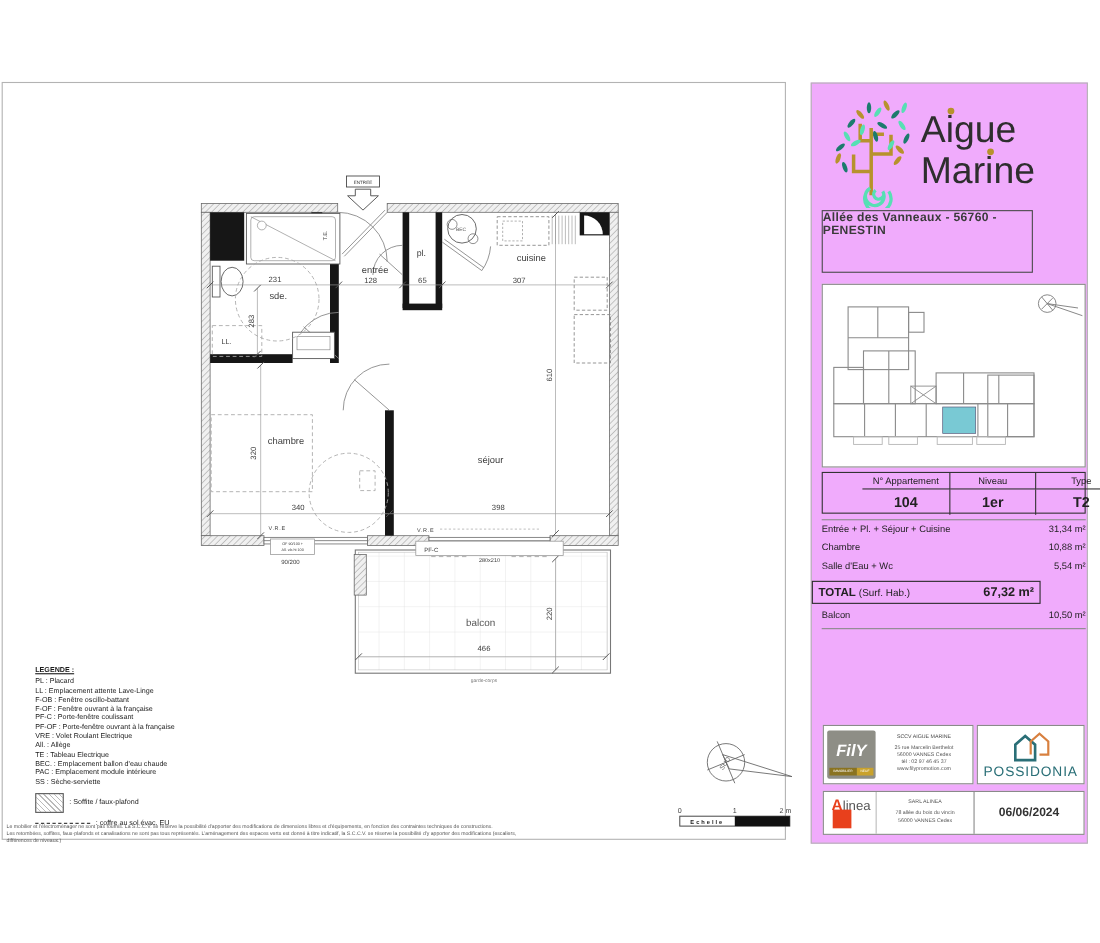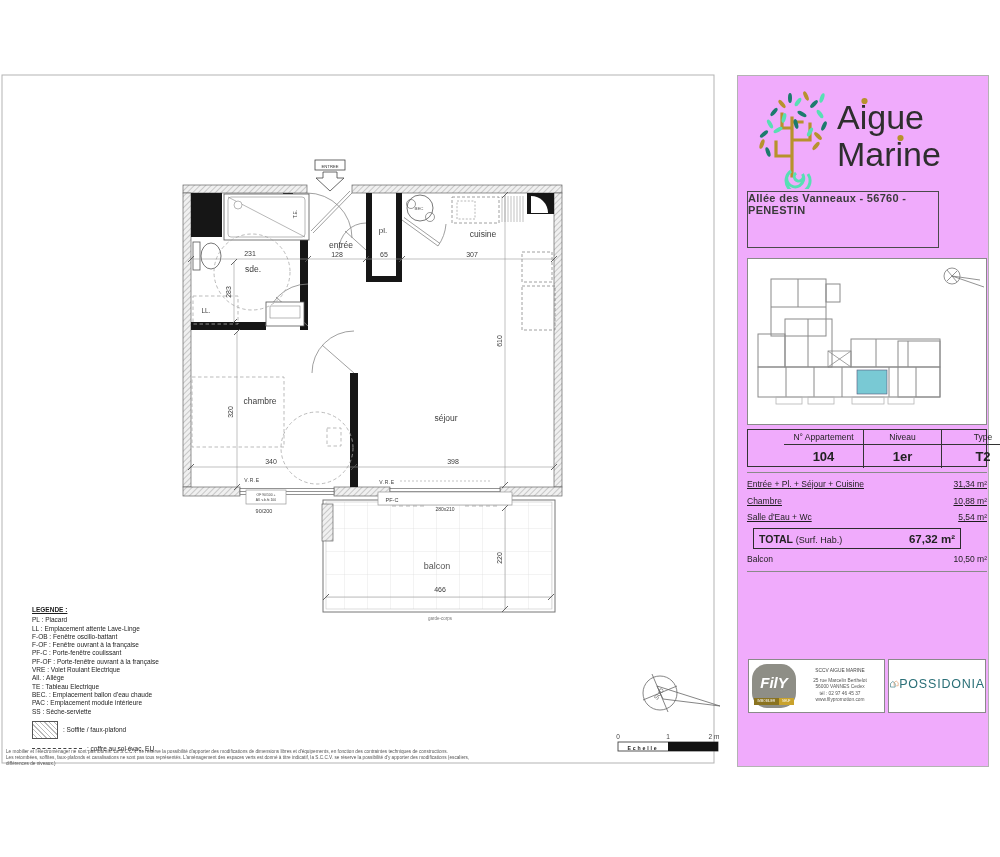--- a/index.html
+++ b/index.html
@@ -29,42 +29,42 @@
   .apt-table { left:9px; top:353px; width:240px; height:38px; display:grid;
       grid-template-columns:80px 78px 82px; grid-template-rows:15px 23px; border:1.2px solid #333;padding-left:36px; }
   .apt-table .cell { border-right:1px solid #333; display:flex; align-items:center; justify-content:center; }
   .apt-table .cell:nth-child(3n) { border-right:none; }
   .apt-table .hcell { border-bottom:1px solid #333; font-size:8.5px; color:#222; }
   .apt-table .vcell { font-size:13px; font-weight:bold; }
 
   .hr1 { left:9px; top:396px; width:240px; border-top:1px solid #8a8a8a; }
   .hr2 { left:9px; top:495px; width:240px; border-top:1px solid #8a8a8a; }
   .surf-rows { left:9px; top:400px; width:240px; }
-  .surf-row { display:flex; justify-content:space-between; height:16.4px; align-items:center;
-      font-size:8.5px; color:#1d1d1d;text-decoration:underline; }
-  .total-box { left:15px; top:452px; width:208px; height:21px; border:1.4px solid #2b2b2b;
+  .surf-row { display:flex; justify-content:space-between; height:16.4px; 
+      font-size:8.5px; color:#1d1d1d; }
+  .total-box { left:0; top:452px; width:208px; height:21px; border:1.4px solid #2b2b2b;
       display:flex; justify-content:space-between; align-items:center; padding:0 5px;gap:28px; }
   .total-box .tl { font-size:10.5px; font-weight:bold; }
   .total-box .ts { font-size:9px; font-weight:normal; }
   .total-box .tv { font-size:11.5px; font-weight:bold; }
   .balc-row { left:9px; top:478px; width:240px; display:flex; justify-content:space-between;
       font-size:8.5px; color:#1d1d1d; }
 
   .partner1 { left:10px; top:583px; width:137px; height:54px; border:1px solid #8a8a8a;
       display:flex; align-items:center; background:#fff; }
-  .fily-logo { width:44px; height:44px; background:#8e8e86; border-radius:15px; margin-left:3px;
+  .fily-logo { width:44px; height:44px; background:#8e8e86; border-radius:2px; margin-left:3px;
       position:relative; display:flex; align-items:center; justify-content:center; }
   .fily-logo .fword { color:#fff; font-size:15px; font-style:italic; font-weight:bold; margin-top:-7px; }
   .fily-strip { position:absolute; bottom:3px; left:2px; right:2px; height:7px; display:flex; }
   .fily-strip .s1 { flex:1.6; background:#8a7320; color:#fff; font-size:3px; line-height:7px; text-align:center; }
   .fily-strip .s2 { flex:1; background:#c9a22c; color:#fff; font-size:3px; line-height:7px; text-align:center; }
   .fily-text { flex:1; text-align:center; font-size:4.8px; line-height:6.4px; color:#555; }
   .fily-text .co { margin-bottom:3px; color:#444; }
   .poss-box { left:150px; top:583px; width:98px; height:54px; border:1px solid #8a8a8a; background:#fff;
-      display:flex; flex-direction:row; align-items:center; justify-content:flex-end; padding-bottom:4px; }
+      display:flex; flex-direction:column; align-items:center; justify-content:flex-end; padding-bottom:4px; }
   .poss-name { font-size:12.5px; letter-spacing:0.8px; color:#2a6f77; }
   .partner2 { left:10px; top:643px; width:238px; height:40px; border:1px solid #8a8a8a; display:flex; background:#fff; }
   .alinea-cell { width:48px; border-right:1px solid #bbb; position:relative; }
   .alinea-sq { position:absolute; left:8px; top:16px; width:17px; height:17px; background:#e8401c; }
   .alinea-word { position:absolute; left:7px; top:3px; font-size:12px; color:#555; }
   .alinea-word .a { color:#e8401c; font-weight:bold; font-size:14px; }
   .alinea-text { flex:1; text-align:center; font-size:4.8px; line-height:6.4px; color:#555; padding-top:7px; }
   .alinea-text .co { margin-bottom:4px; }
   .date-cell { width:100px; border-left:1px solid #8a8a8a; display:flex; align-items:center;
       justify-content:center; font-size:11px; font-weight:bold; color:#333; }
@@ -429,15 +429,29 @@
     </div>
 
     <div class="rp poss-box">
       <svg width="40" height="30" viewBox="0 0 40 30">
         <path d="M6,27 V13 L15,5 L24,13 V27 Z" stroke="#2a6f77" stroke-width="2.4" fill="none"></path>
         <path d="M20,22 V10 L28,3 L36,10 V22 H28" stroke="#d8803f" stroke-width="2" fill="none"></path>
       </svg>
       <div class="poss-name">POSSIDONIA</div>
     </div>
 
+    <div class="rp partner2">
+      <div class="alinea-cell">
+        <div class="alinea-word">
+          <span class="a">A</span><span>linea</span>
+        </div>
+        <div class="alinea-sq"></div>
+      </div>
+      <div class="alinea-text">
+        <div class="co">SARL ALINEA</div>
+        <div>78 allée du bois du vincin</div>
+        <div>56000 VANNES Cedex</div>
+      </div>
+      <div class="date-cell">06/06/2024</div>
+    </div>
 
   </div>
 </div>
 
 </body></html>

